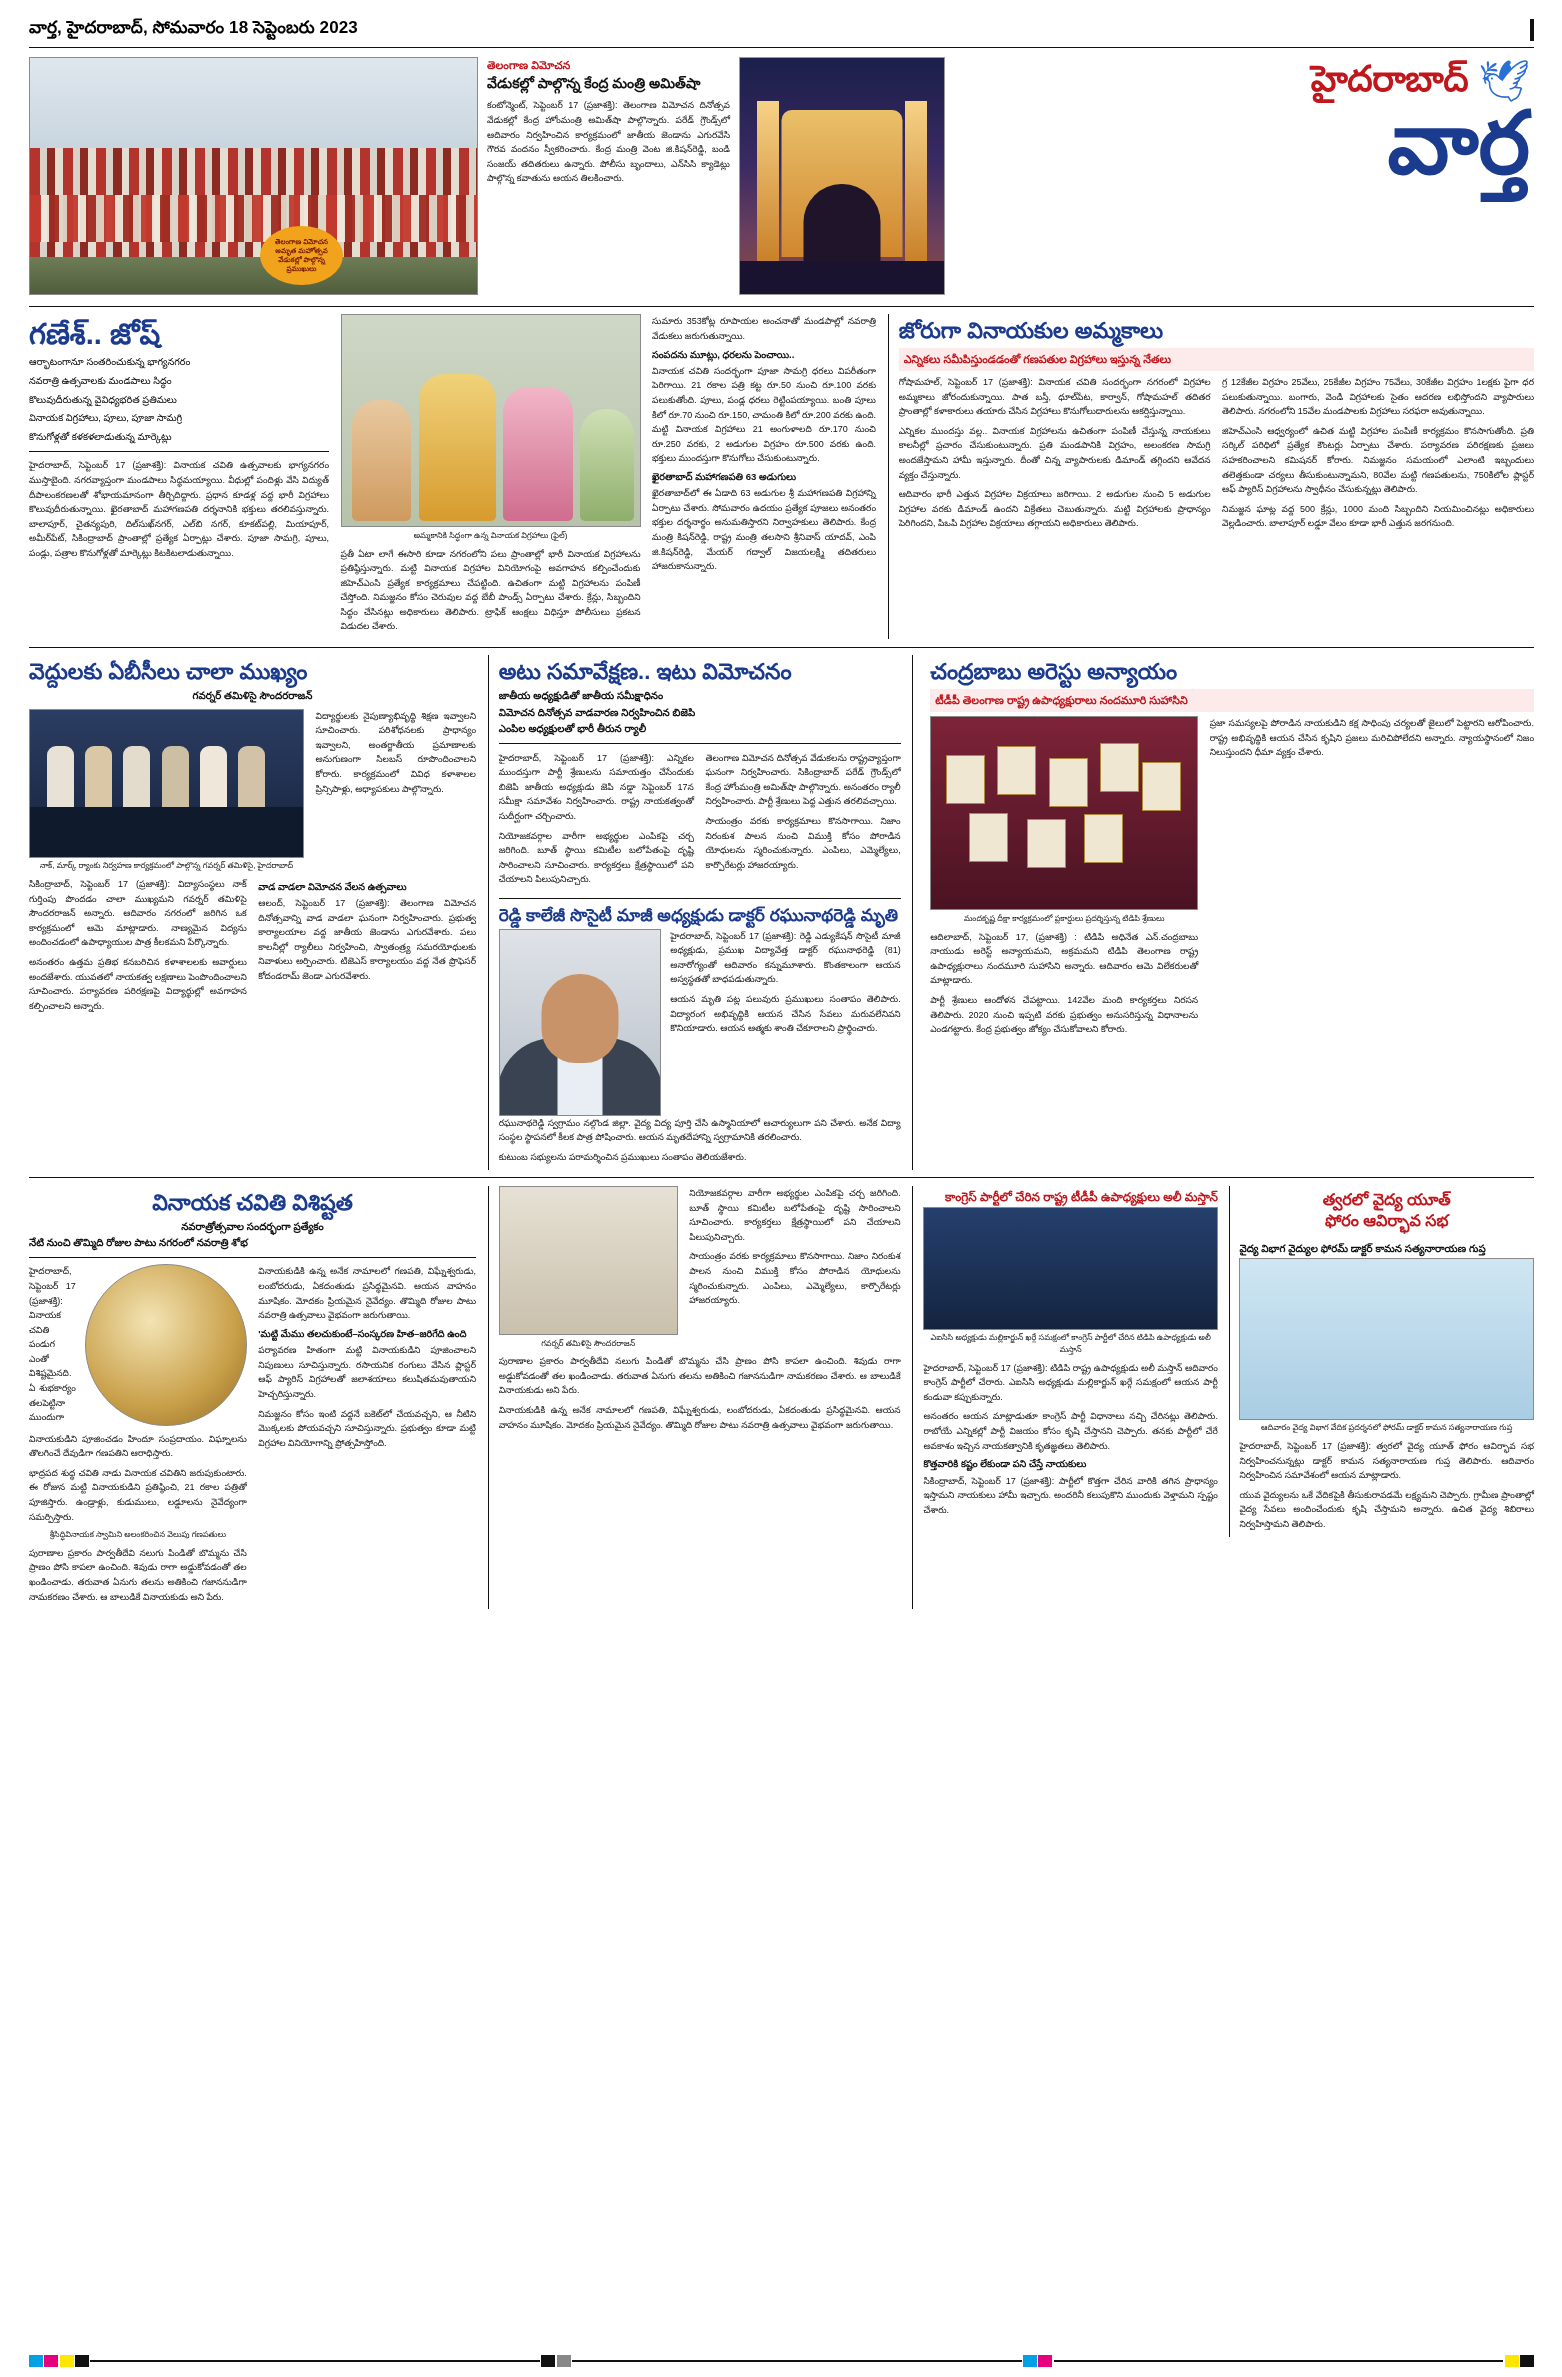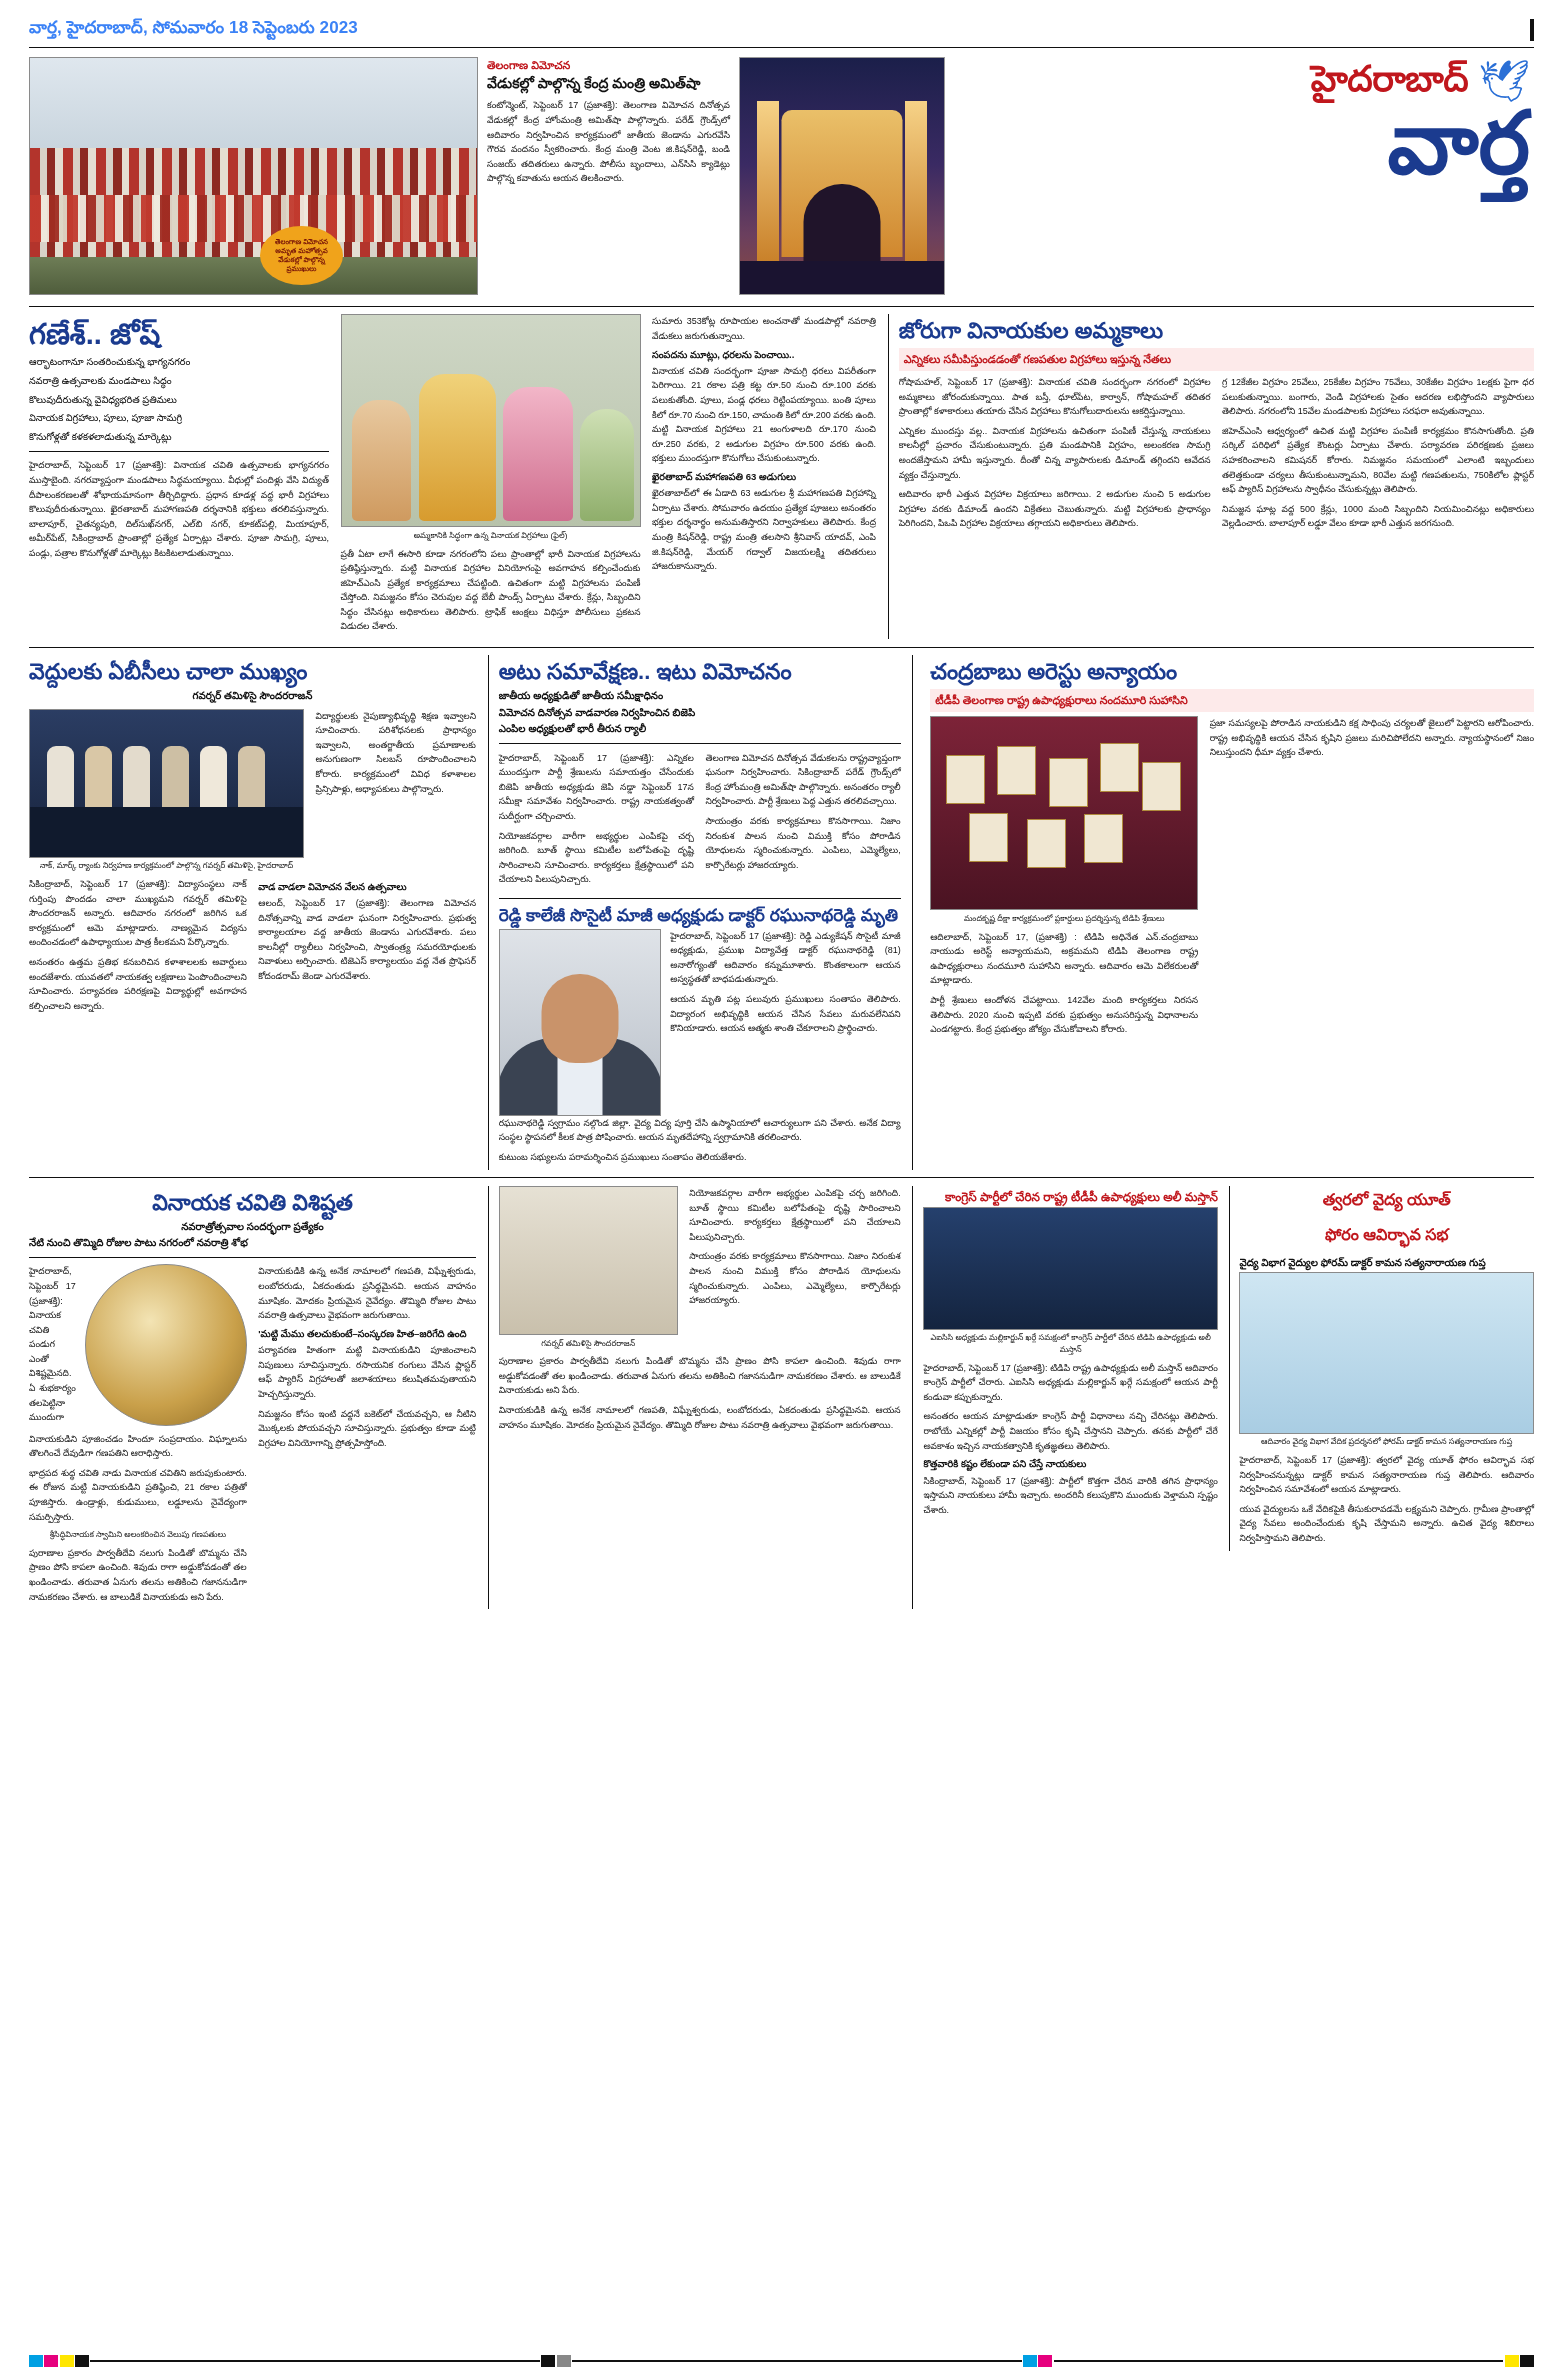--- a/index.html
+++ b/index.html
@@ -4,21 +4,21 @@
 <style>
   html,body{margin:0;padding:0;background:#b8b8b8;}
   body{font-family:"Liberation Sans",sans-serif;}
   .page{
     width:1563px;height:2377px;background:#fff;margin:0 auto;position:relative;
     box-sizing:border-box;padding:18px 29px 6.4px 29px;
   }
   
   .topbar{display:flex;align-items:center;justify-content:space-between;
     border-bottom:1.9px solid #111;padding-bottom:6.4px;margin-bottom:9px;}
-  .topbar .edition{font-size:17px;font-weight:bold;color:#3b82f6;letter-spacing:0.1px;text-align:right;}
+  .topbar .edition{font-size:17px;font-weight:bold;color:#000000;letter-spacing:0.1px;text-align:right;}
   .topbar .rule-right{width:3.8px;height:22px;background:#111;}
   
   .headerwrap{display:flex;gap:9px;align-items:stretch;margin-bottom:10.2px;}
   .hdr-photo{width:447px;height:236px;position:relative;overflow:hidden;border:0.6px solid #999;}
   .hdr-photo .sky{position:absolute;inset:0;
      background:linear-gradient(#dfe7ee,#c9d5de 38%,#9fae8e 55%,#6f7f5c 100%);}
   .hdr-photo .crowd{position:absolute;left:0;right:0;top:38%;bottom:0;
      background:
       repeating-linear-gradient(90deg,#b3342c 0 10.2px,#d8d2c8 10.2px 16.6px,#8d2a22 16.6px 25.5px,#e4ded2 25.5px 33px),
       linear-gradient(#8a3b30,#5c2a22);}
@@ -323,21 +323,21 @@
         <div class="col">
           <h2 class="headred" style="font-size:12px;text-align:right;">కాంగ్రెస్ పార్టీలో చేరిన రాష్ట్ర టీడీపీ ఉపాధ్యక్షులు అలీ మస్తాన్</h2>
           <div class="photo ph-meet"></div>
           <div class="caption">ఎఐసిసి అధ్యక్షుడు మల్లికార్జున్ ఖర్గే సమక్షంలో కాంగ్రెస్ పార్టీలో చేరిన టిడిపి ఉపాధ్యక్షుడు అలీ మస్తాన్</div>
           <p class="body">హైదరాబాద్, సెప్టెంబర్ 17 (ప్రజాశక్తి): టిడిపి రాష్ట్ర ఉపాధ్యక్షుడు అలీ మస్తాన్ ఆదివారం కాంగ్రెస్ పార్టీలో చేరారు. ఎఐసిసి అధ్యక్షుడు మల్లికార్జున్ ఖర్గే సమక్షంలో ఆయన పార్టీ కండువా కప్పుకున్నారు.</p>
           <p class="body">అనంతరం ఆయన మాట్లాడుతూ కాంగ్రెస్ పార్టీ విధానాలు నచ్చి చేరినట్లు తెలిపారు. రాబోయే ఎన్నికల్లో పార్టీ విజయం కోసం కృషి చేస్తానని చెప్పారు. తనకు పార్టీలో చేరే అవకాశం ఇచ్చిన నాయకత్వానికి కృతజ్ఞతలు తెలిపారు.</p>
           <div class="sub">కొత్తవారికి కష్టం లేకుండా పని చేస్తే నాయకులు</div>
           <p class="body">సికింద్రాబాద్, సెప్టెంబర్ 17 (ప్రజాశక్తి): పార్టీలో కొత్తగా చేరిన వారికి తగిన ప్రాధాన్యం ఇస్తామని నాయకులు హామీ ఇచ్చారు. అందరినీ కలుపుకొని ముందుకు వెళ్తామని స్పష్టం చేశారు.</p>
         </div>
         <div class="col colsep" style="padding-left:9px;">
-          <h2 class="headred" style="font-size:16px;text-align:center;margin-bottom:16px;">త్వరలో వైద్య యూత్</h2>
+          <h2 class="headred" style="font-size:16px;text-align:center;margin-bottom:2px;">త్వరలో వైద్య యూత్</h2>
           <h2 class="headred" style="font-size:16px;text-align:center;margin-top:0;">ఫోరం ఆవిర్భావ సభ</h2>
           <div class="kicker" style="text-align:left;margin-top:11px;">వైద్య విభాగ వైద్యుల ఫోరమ్ డాక్టర్ కామన సత్యనారాయణ గుప్త</div>
           <div class="photo ph-health"></div>
           <div class="caption">ఆదివారం వైద్య విభాగ వేదిక ప్రదర్శనలో ఫోరమ్ డాక్టర్ కామన సత్యనారాయణ గుప్త</div>
           <p class="body">హైదరాబాద్, సెప్టెంబర్ 17 (ప్రజాశక్తి): త్వరలో వైద్య యూత్ ఫోరం ఆవిర్భావ సభ నిర్వహించనున్నట్లు డాక్టర్ కామన సత్యనారాయణ గుప్త తెలిపారు. ఆదివారం నిర్వహించిన సమావేశంలో ఆయన మాట్లాడారు.</p>
           <p class="body">యువ వైద్యులను ఒకే వేదికపైకి తీసుకురావడమే లక్ష్యమని చెప్పారు. గ్రామీణ ప్రాంతాల్లో వైద్య సేవలు అందించేందుకు కృషి చేస్తామని అన్నారు. ఉచిత వైద్య శిబిరాలు నిర్వహిస్తామని తెలిపారు.</p>
         </div>
       </div>
     </div>
   </div>

